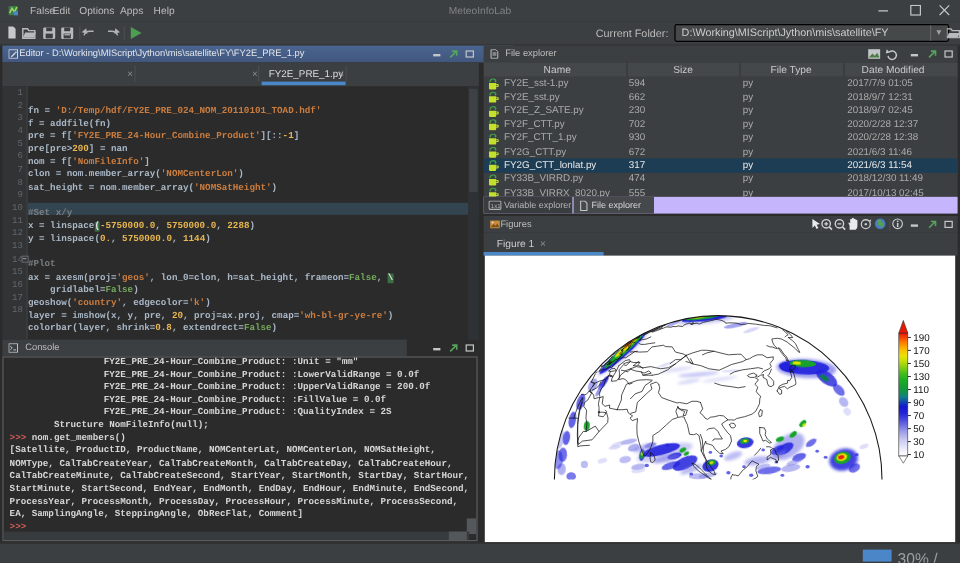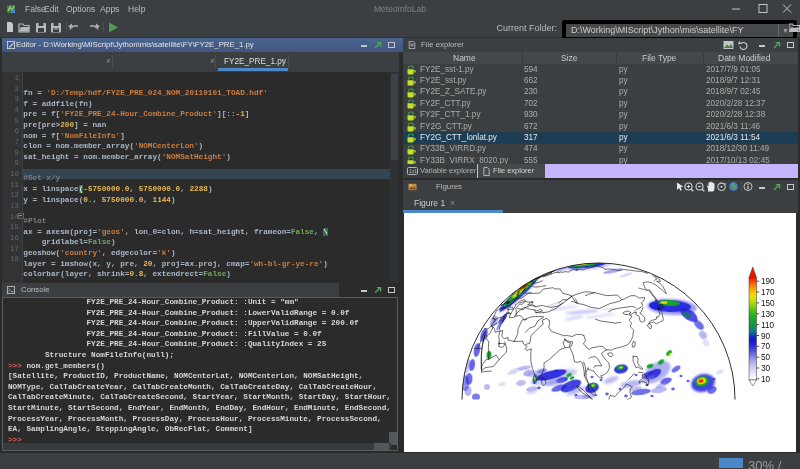--- a/index.html
+++ b/index.html
@@ -6,21 +6,21 @@
   body{width:800px;height:469px;overflow:hidden;background:#2b2b2b;
        font-family:"Liberation Sans",sans-serif;position:relative;}
   .abs{position:absolute;}
   
   #titlebar{left:0;top:0;width:800px;height:18px;background:#3c3f41;}
   .menuitem{position:absolute;top:4px;font-size:8.5px;color:#bbbbbb;}
   #apptitle{position:absolute;top:4px;left:340px;width:120px;text-align:center;font-size:8.5px;color:#7f8387;}
   
   #toolbar{left:0;top:18px;width:800px;height:19px;background:#3c3f41;border-bottom:1px solid #323232;}
   .cf-label{position:absolute;right:243px;top:5px;font-size:9px;color:#bbbbbb;}
-  #combo{position:absolute;left:562px;top:2px;width:222px;height:13px;background:#45494a;border:4px solid #000000;border-radius:2px;color:#cccccc;font-size:9px;line-height:13px;padding-left:5px;}
+  #combo{position:absolute;left:562px;top:2px;width:222px;height:13px;background:#45494a;border:1px solid #000000;border-radius:2px;color:#cccccc;font-size:9px;line-height:13px;padding-left:5px;}
   #combo .arr{position:absolute;right:1px;top:0px;width:13px;height:13px;border-left:1px solid #646464;color:#9da2a6;font-size:7px;text-align:center;line-height:13px;}
   
   .phead{position:absolute;height:14px;background:#3c3f41;color:#bbbbbb;font-size:7.8px;}
   .phead .ptitle{position:absolute;left:20px;top:2px;}
   .wmin{position:absolute;top:7px;width:6px;height:1.5px;background:#c3c6c8;}
   .wsq{position:absolute;top:3.5px;width:6.5px;height:6.5px;border:1.2px solid #c3c6c8;box-sizing:border-box;}
   
   #edhead{left:2px;top:38px;width:397px;background:linear-gradient(#4a6590,#41567d);color:#e4e6ea;padding-left:29px;}
   #edtabs{position:absolute;left:2px;top:52px;width:397px;height:20px;background:#3c3f41;border-bottom:1px solid #323232;}
   .edtab{position:absolute;top:0;height:19px;font-size:8.2px;color:#b8b8b8;line-height:20px;}
@@ -355,21 +355,21 @@
     <span style="position:absolute;left:15px">File explorer</span>
   </div>
 </div>
 
 <div class="phead" id="fighead">
   <svg style="left:4.5px;top:3px" width="9" height="8" viewBox="0 0 11 10">
       <rect x="0.5" y="1" width="10" height="8" fill="#c98a3d"></rect>
       <path d="M1,8 l3,-3.5 l2,2 l2,-2.5 l2,4" fill="#7a5220"></path>
       <circle cx="3" cy="3" r="1" fill="#f0e0c0"></circle>
     </svg>
-  <span class="ptitle" style="left:33px">Figures</span>
+  <span class="ptitle" style="left:14px">Figures</span>
   <svg style="left:269px;top:1px" width="88" height="12">
     <path d="M5,1.5 l0,7.5 l2,-2 l1.5,2.8 l1.5,-0.8 l-1.5,-2.8 l2.8,-0.5 z" fill="#e8eaec"></path>
     <line x1="12.5" y1="1" x2="12.5" y2="11" stroke="#4b4e50"></line>
     <circle cx="16.5" cy="5.5" r="3.5" fill="none" stroke="#d0d2d4" stroke-width="1.1"></circle>
       <line x1="19.2" y1="8.2" x2="21.3" y2="10.3" stroke="#d0d2d4" stroke-width="1.4"></line>
       <line x1="14.9" y1="5.5" x2="18.1" y2="5.5" stroke="#d0d2d4"></line>
       <line x1="16.5" y1="3.9" x2="16.5" y2="7.1" stroke="#d0d2d4"></line>
     <circle cx="27.5" cy="5.5" r="3.5" fill="none" stroke="#d0d2d4" stroke-width="1.1"></circle>
       <line x1="30.2" y1="8.2" x2="32.3" y2="10.3" stroke="#d0d2d4" stroke-width="1.4"></line>
       <line x1="25.9" y1="5.5" x2="29.1" y2="5.5" stroke="#d0d2d4"></line>

